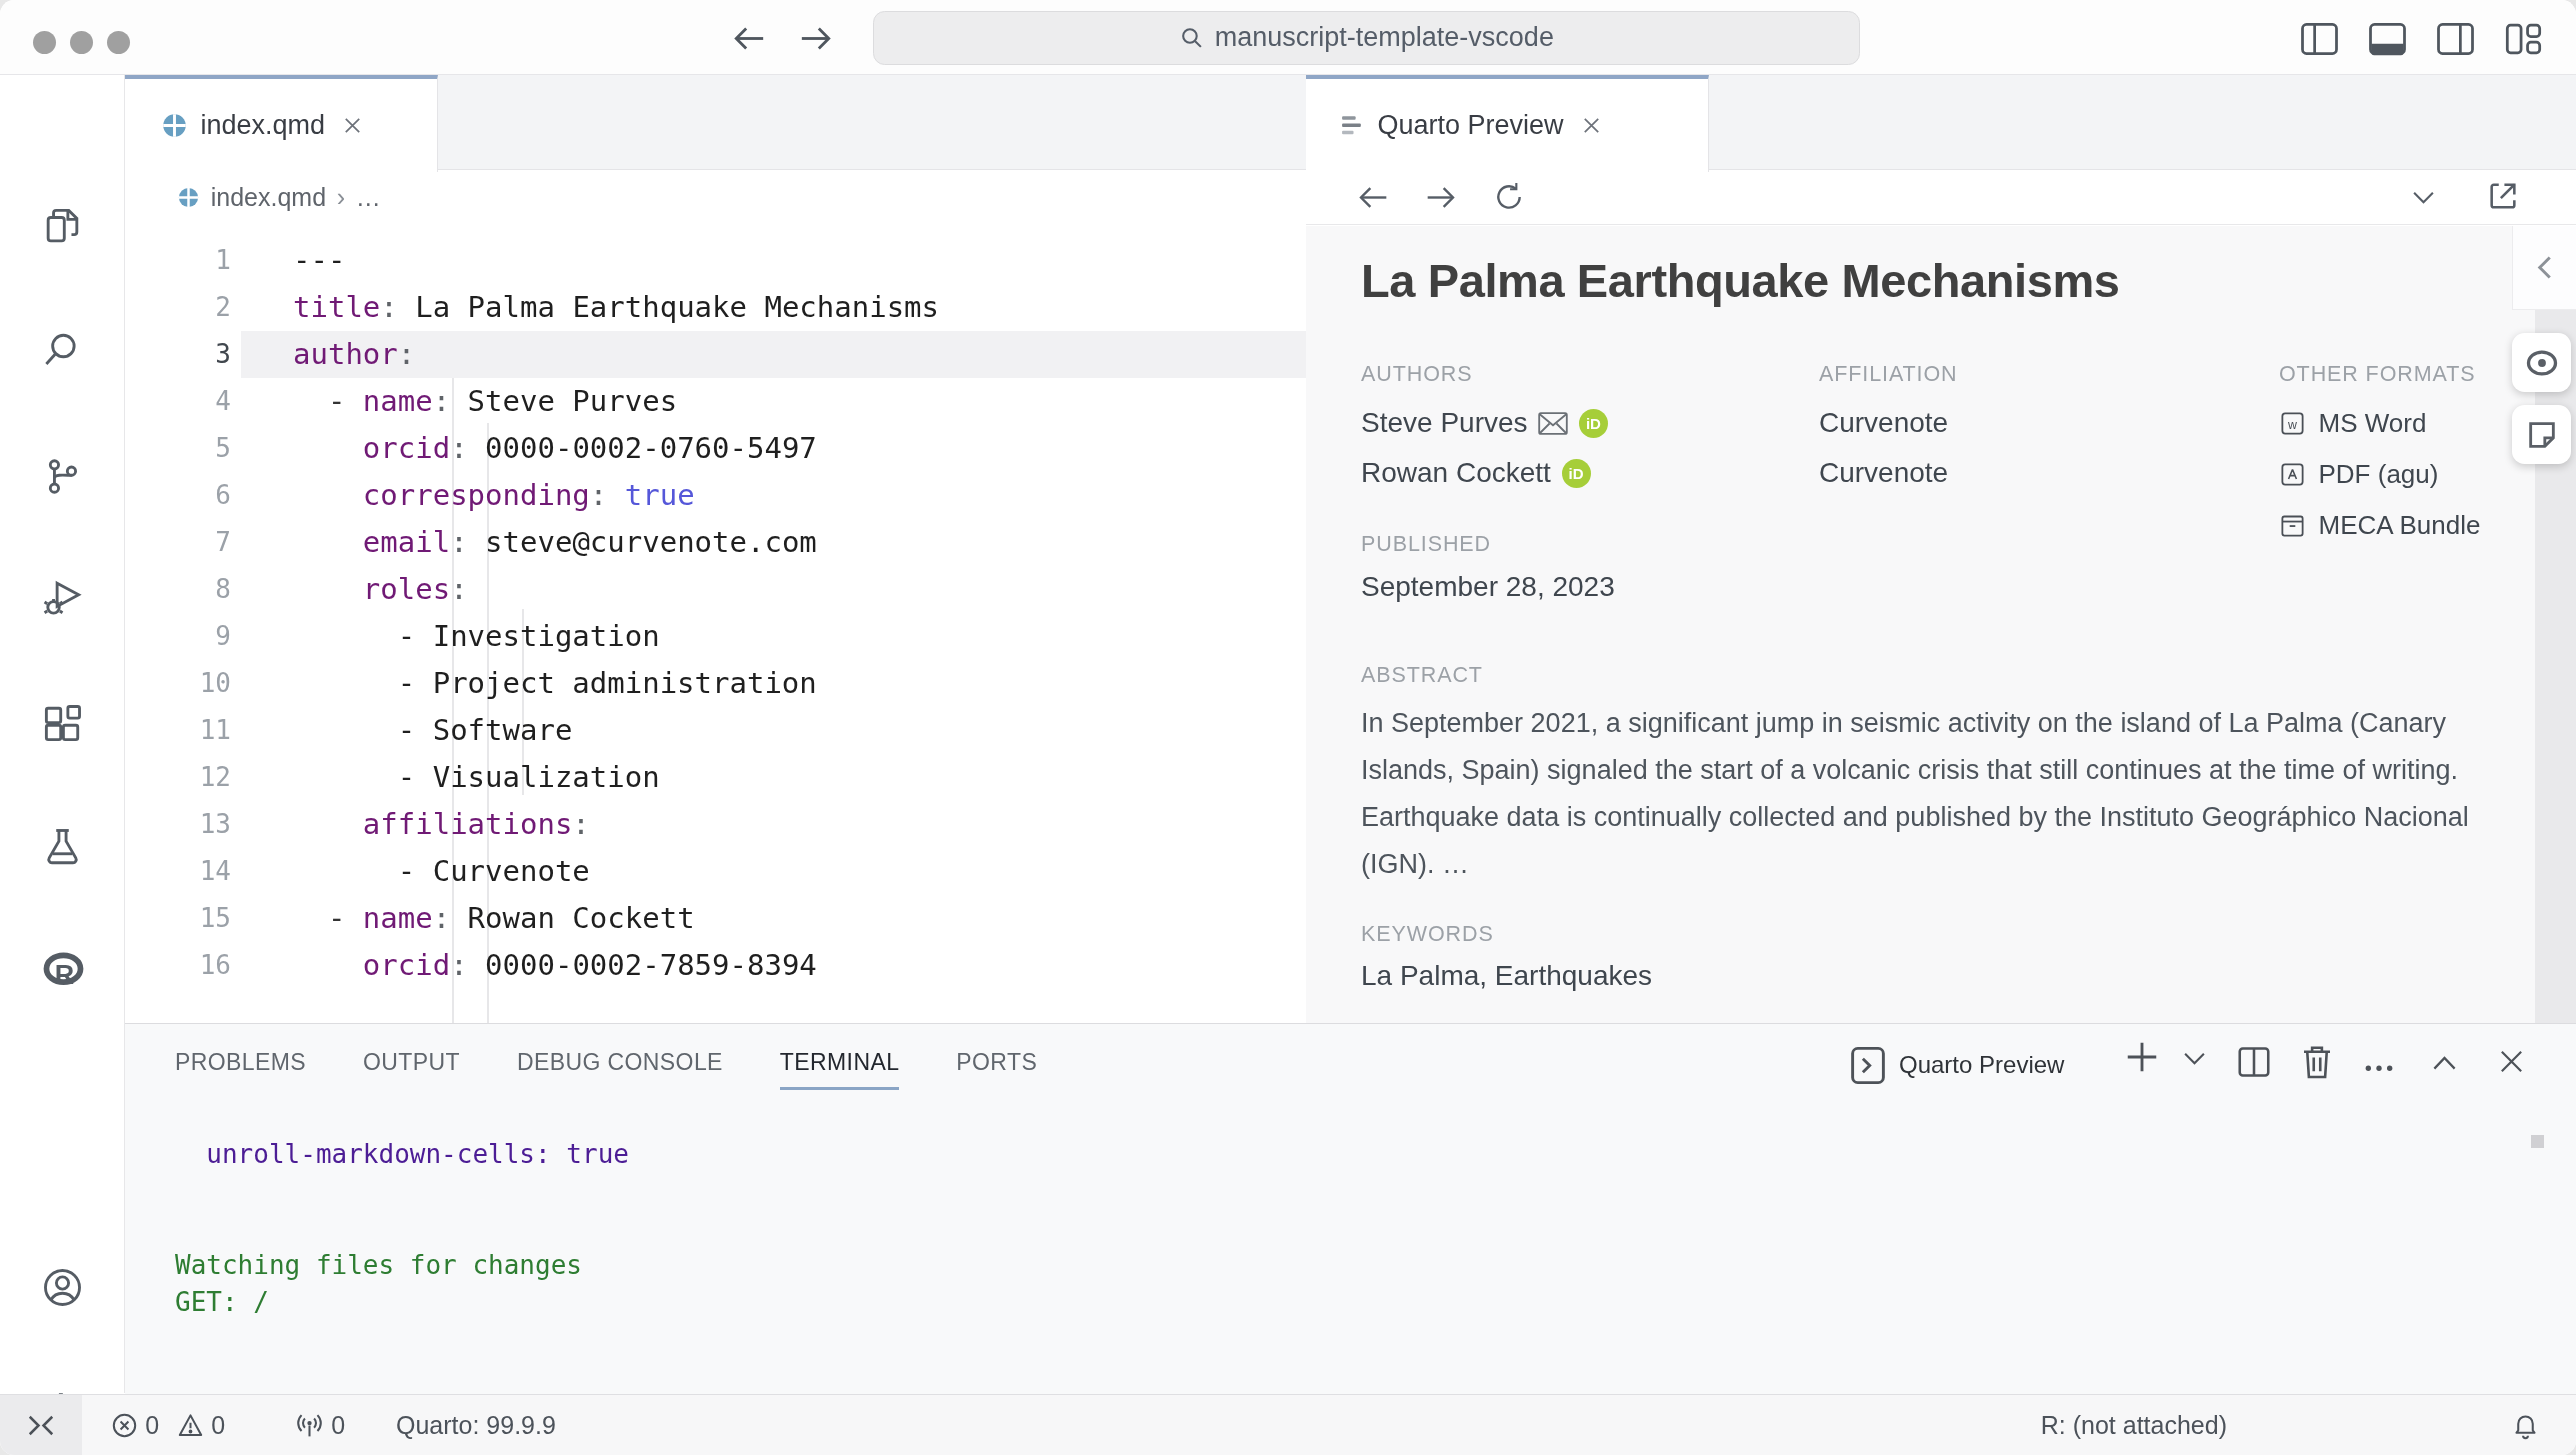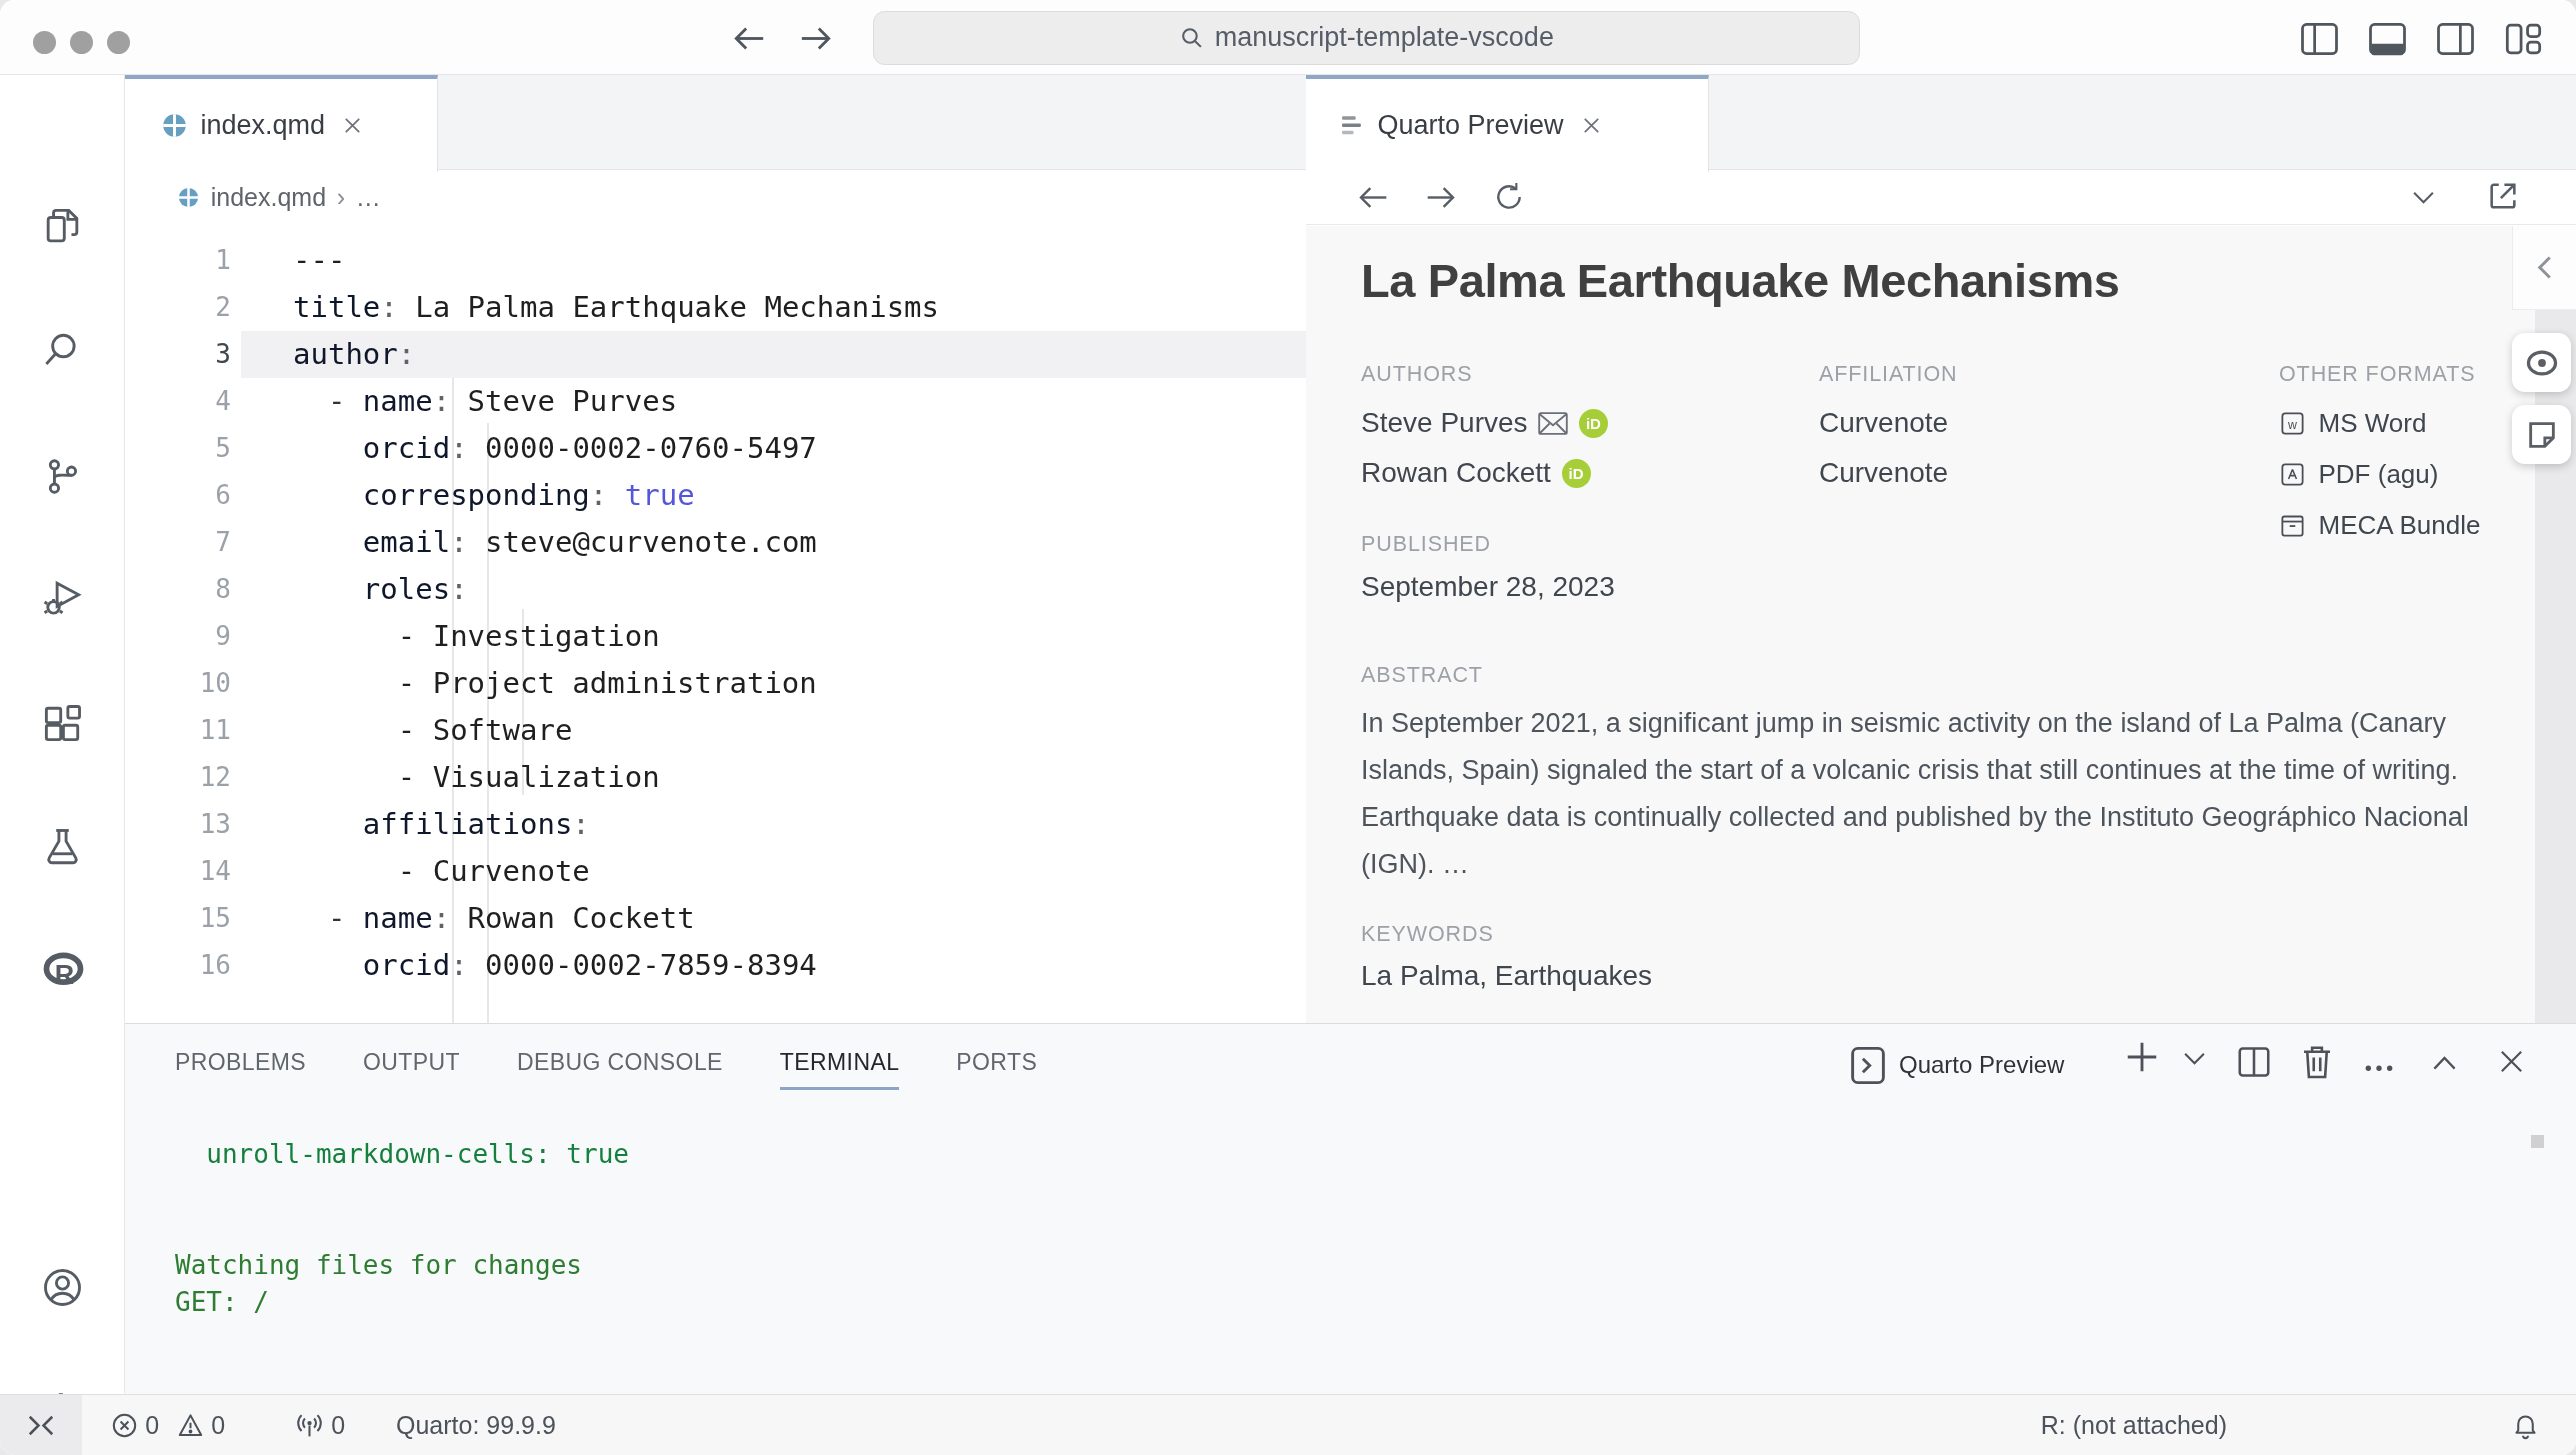--- a/index.html
+++ b/index.html
@@ -20,21 +20,21 @@
   .tab .tlabel{font-size:27px;color:#393d44;margin:0 16px 0 12.5px;}
   .closex{color:#6d727a;}
   #edit-breadcrumb{left:125px;top:170px;width:1181px;height:55px;background:#ffffff;display:flex;align-items:center;padding-left:52px;box-sizing:border-box;gap:10.7px;font-size:25px;color:#5f646b;}
   #code-area{left:125px;top:226px;width:1181px;height:798px;background:#ffffff;overflow:hidden;}
   #code-lines{position:absolute;left:0;top:10.7px;width:100%;}
   .crow{position:relative;height:47px;display:flex;align-items:center;}
   .crow.hl::after{content:"";position:absolute;left:116px;right:0;top:0;bottom:0;background:#f1f1f3;z-index:0;}
   .cnum{width:106px;text-align:right;font-family:"DejaVu Sans Mono",monospace;font-size:26px;color:#9ba1a8;z-index:1;flex:none;}
   .crow.hl .cnum{color:#41474e;}
   .ccode{margin-left:62px;font-family:"DejaVu Sans Mono",monospace;font-size:29px;white-space:pre;z-index:1;}
-  .tk-k{color:#0f172a;} .tk-p{color:#1f1f1f;} .tk-b{color:#5557d9;} .tk-c{color:#5f6368;} .tk-d{color:#333;}
+  .tk-k{color:#701a75;} .tk-p{color:#1f1f1f;} .tk-b{color:#5557d9;} .tk-c{color:#5f6368;} .tk-d{color:#333;}
   .guide{position:absolute;width:1.8px;background:#e7e7e9;z-index:0;}
   
   #prev-tabbar{left:1306px;top:75px;width:1270px;height:95px;background:#f3f4f6;border-bottom:1.8px solid #e4e4e7;box-sizing:border-box;}
   #prev-nav{left:1306px;top:170px;width:1270px;height:55px;background:#ffffff;border-bottom:1.8px solid #e8e8ea;box-sizing:border-box;}
   .navicon{position:absolute;top:12.5px;color:#565d66;cursor:pointer;}
   #prev-content{left:1306px;top:226px;width:1270px;height:798px;background:#f8f8f9;overflow:hidden;}
   .pc{position:absolute;}
   .doclabel{font-size:21.5px;letter-spacing:0.9px;color:#9ca1a7;}
   .doctext{font-size:28px;color:#3f464e;}
   .prow{display:flex;align-items:center;gap:10.7px;height:50px;}
@@ -45,21 +45,21 @@
   .floatbtn{position:absolute;left:2512px;width:59px;height:59px;border-radius:12.5px;background:#ffffff;box-shadow:0 2.7px 9px rgba(0,0,0,.18);display:flex;align-items:center;justify-content:center;color:#5a5f66;cursor:pointer;}
   
   #panel{left:125px;top:1023px;width:2451px;height:371px;background:#f8f9fa;border-top:1.8px solid #dcdcdf;box-sizing:border-box;}
   #panel-tabs{position:absolute;left:50px;top:0;height:77px;display:flex;gap:57px;align-items:center;}
   .ptab{position:relative;font-size:23px;letter-spacing:0.4px;color:#60666d;cursor:pointer;}
   .ptab.active{color:#23272e;}
   .ptab.active::after{content:"";position:absolute;left:0;right:0;bottom:-14.3px;height:3.6px;background:#8aa5c5;}
   .pctl{position:absolute;top:1038px;color:#4d5258;cursor:pointer;}
   #term-name{position:absolute;left:1899px;top:1051px;font-size:24px;color:#2f3338;}
   #terminal{position:absolute;left:50px;top:112px;font-family:"DejaVu Sans Mono",monospace;font-size:26px;line-height:37px;}
-  .tline{height:37px;white-space:pre;color:#15803d;}
+  .tline{height:37px;white-space:pre;color:#4c1d95;}
   .tline.green{color:#2e7d32;}
   #panel-minithumb{left:2531px;top:1135px;width:12.5px;height:12.5px;background:#d0d0d3;}
   
   #statusbar{left:0;top:1394px;width:2576px;height:62px;background:#f7f7f8;border-top:1.8px solid #dfdfe2;box-sizing:border-box;}
   #remoteblk{position:absolute;left:0;top:0;width:82px;height:60px;background:#ebebed;display:flex;align-items:center;justify-content:center;color:#4c5158;cursor:pointer;}
   .sbitem{position:absolute;top:0;height:60px;display:flex;align-items:center;gap:7.2px;font-size:25px;color:#4c525a;cursor:pointer;}
 </style>
 </head>
 <body>
 

